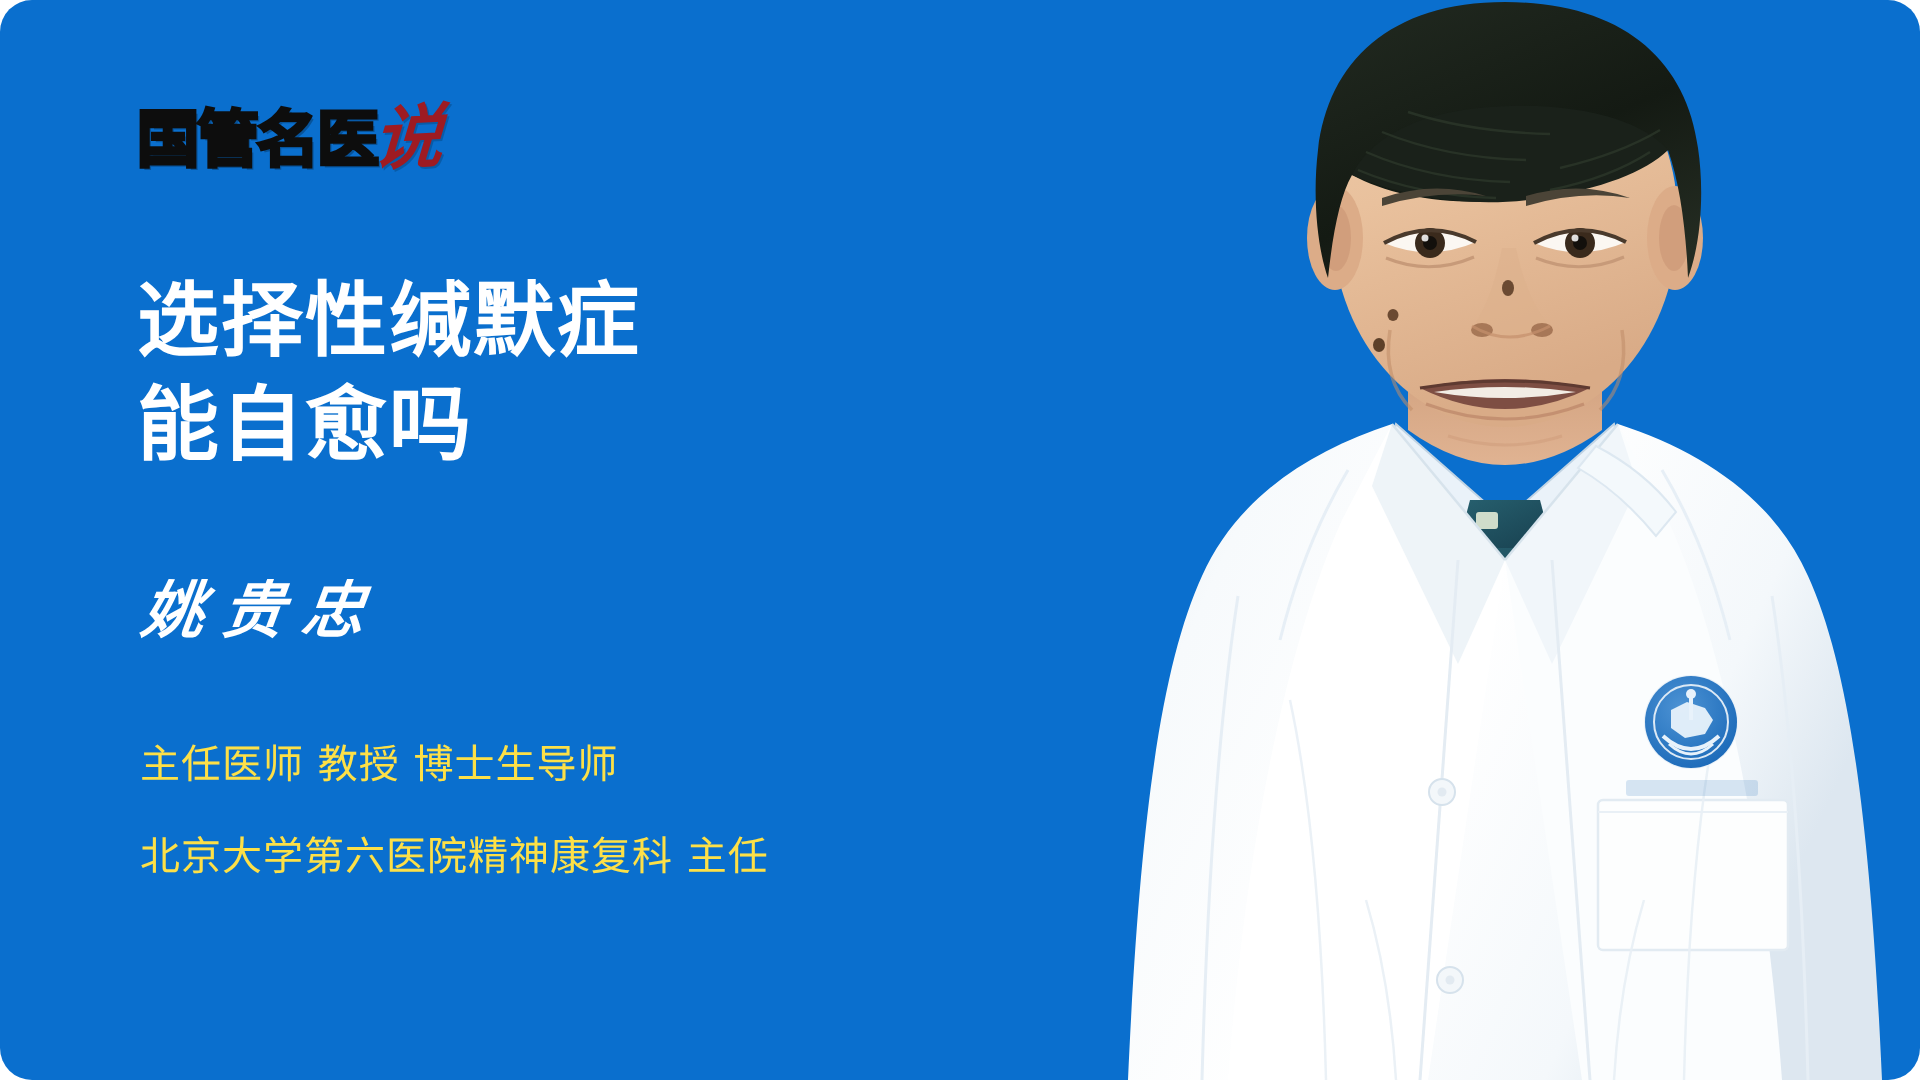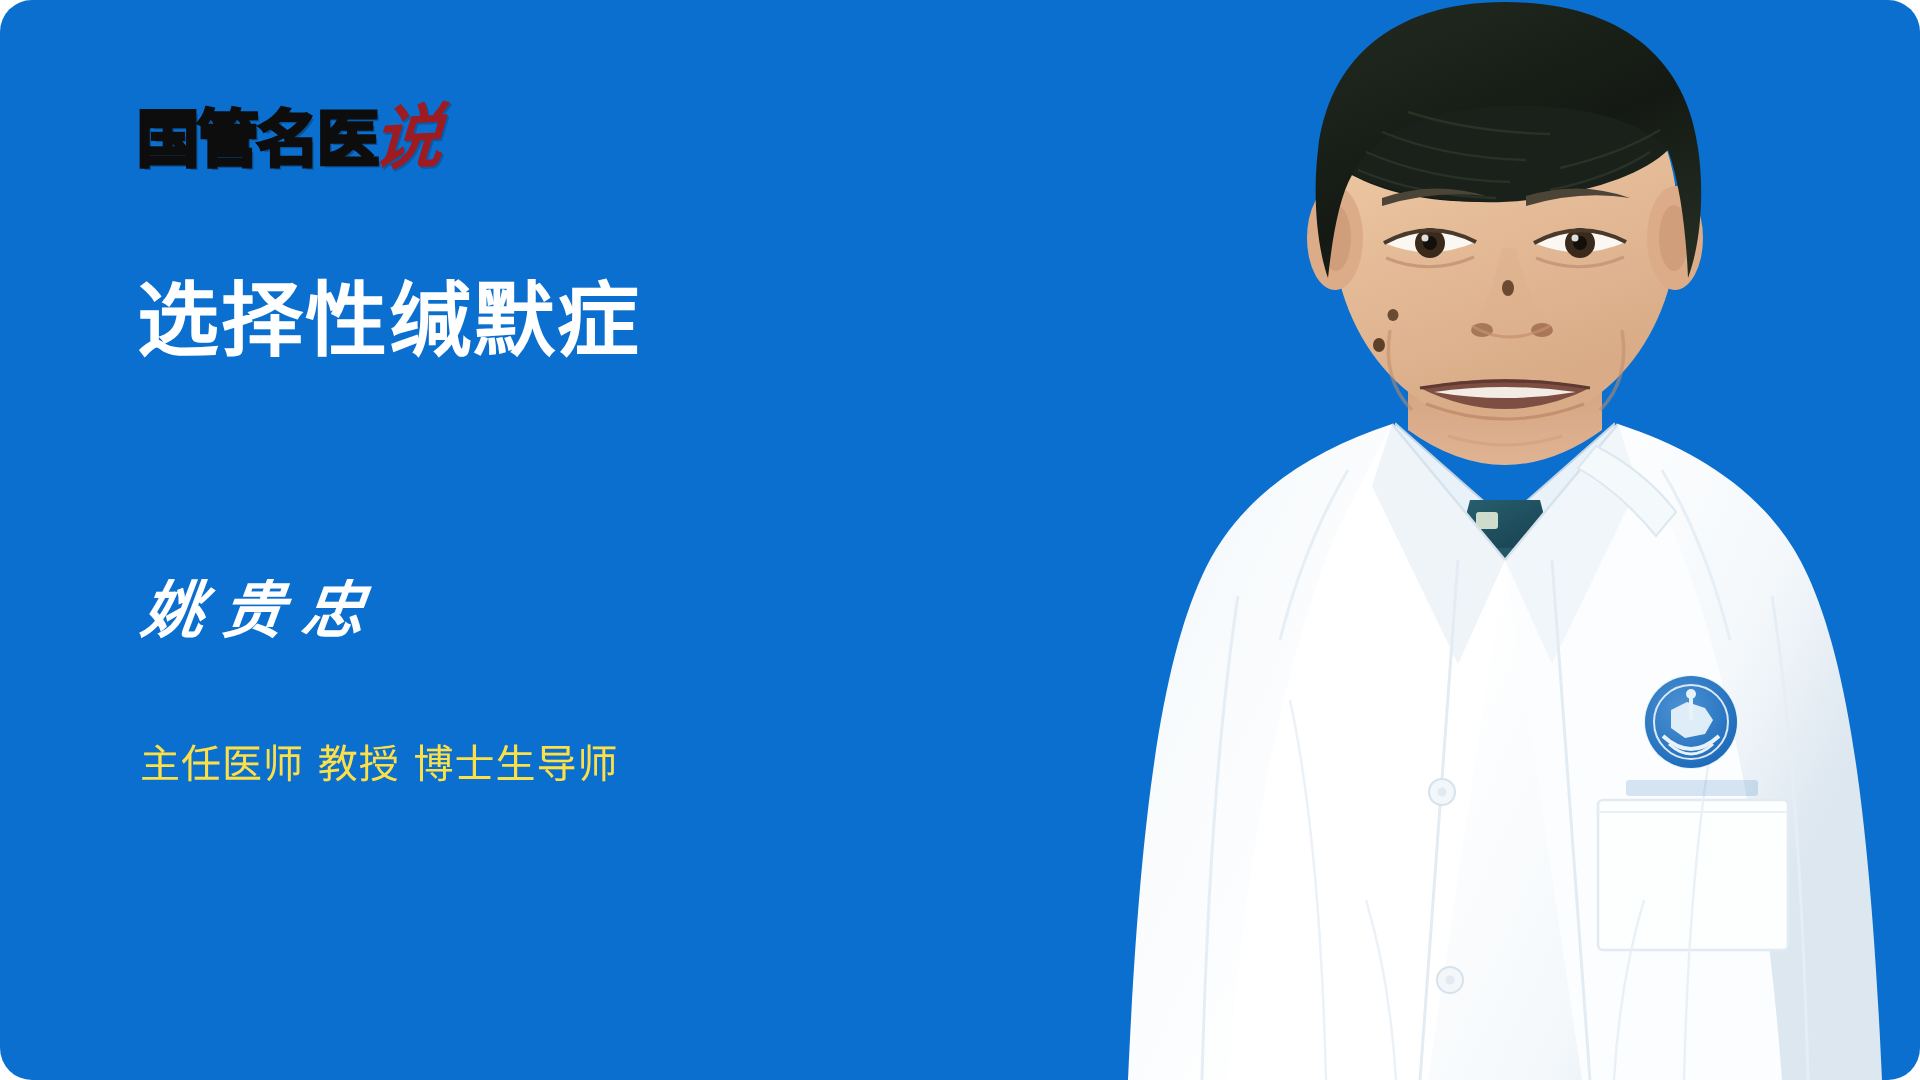--- a/index.html
+++ b/index.html
@@ -120,26 +120,28 @@
 
   <div class="left-col">
 
     <div class="brand">
       <span class="brand-main">国管名医</span>
       <span class="brand-accent">说</span>
     </div>
 
     <div class="title-block">
       <div class="title-line">选择性缄默症</div>
+      <div class="title-line">能自愈吗</div>
     </div>
 
     <div class="doctor-name">姚贵忠</div>
 
     <div class="credentials">
       <div class="cred-line">主任医师  教授  博士生导师</div>
+      <div class="cred-line">北京大学第六医院精神康复科  主任</div>
     </div>
 
   </div>
 
   <div class="portrait">
     <svg viewBox="0 0 830 1080" preserveAspectRatio="xMidYMax meet">
       <defs>
         <linearGradient id="coatG" x1="0" y1="0" x2="1" y2="0.4">
           <stop offset="0%" stop-color="#e4ecf3"></stop>
           <stop offset="18%" stop-color="#f7fafc"></stop>

